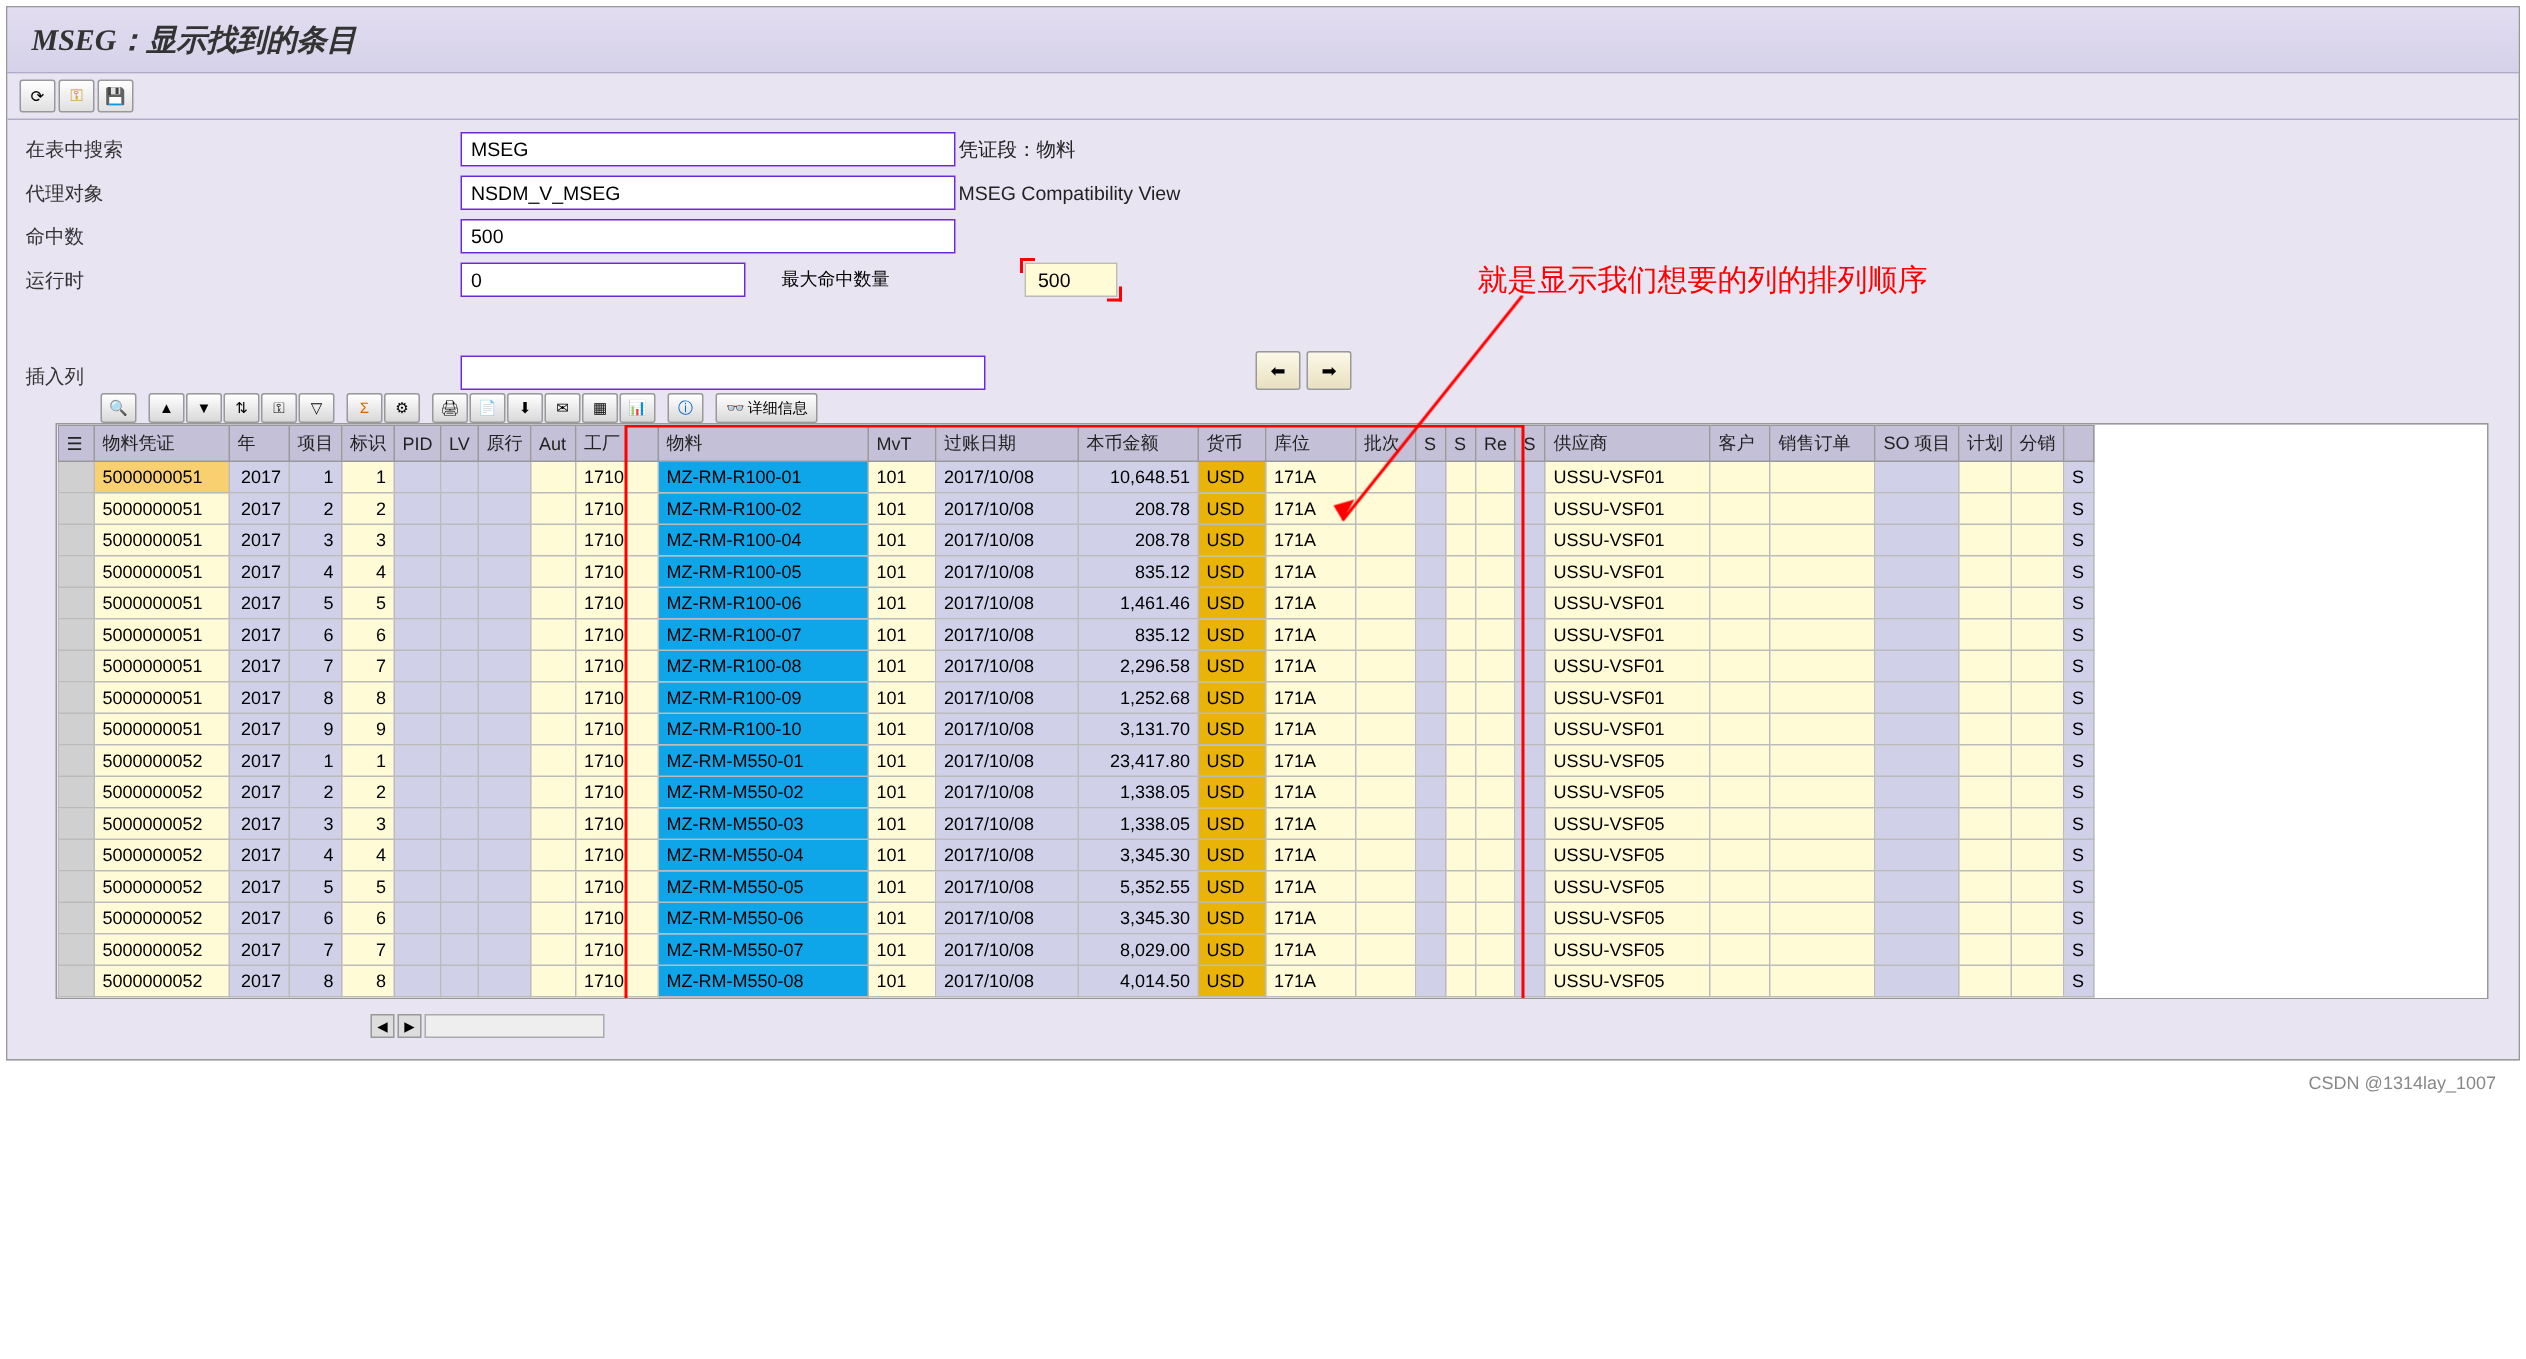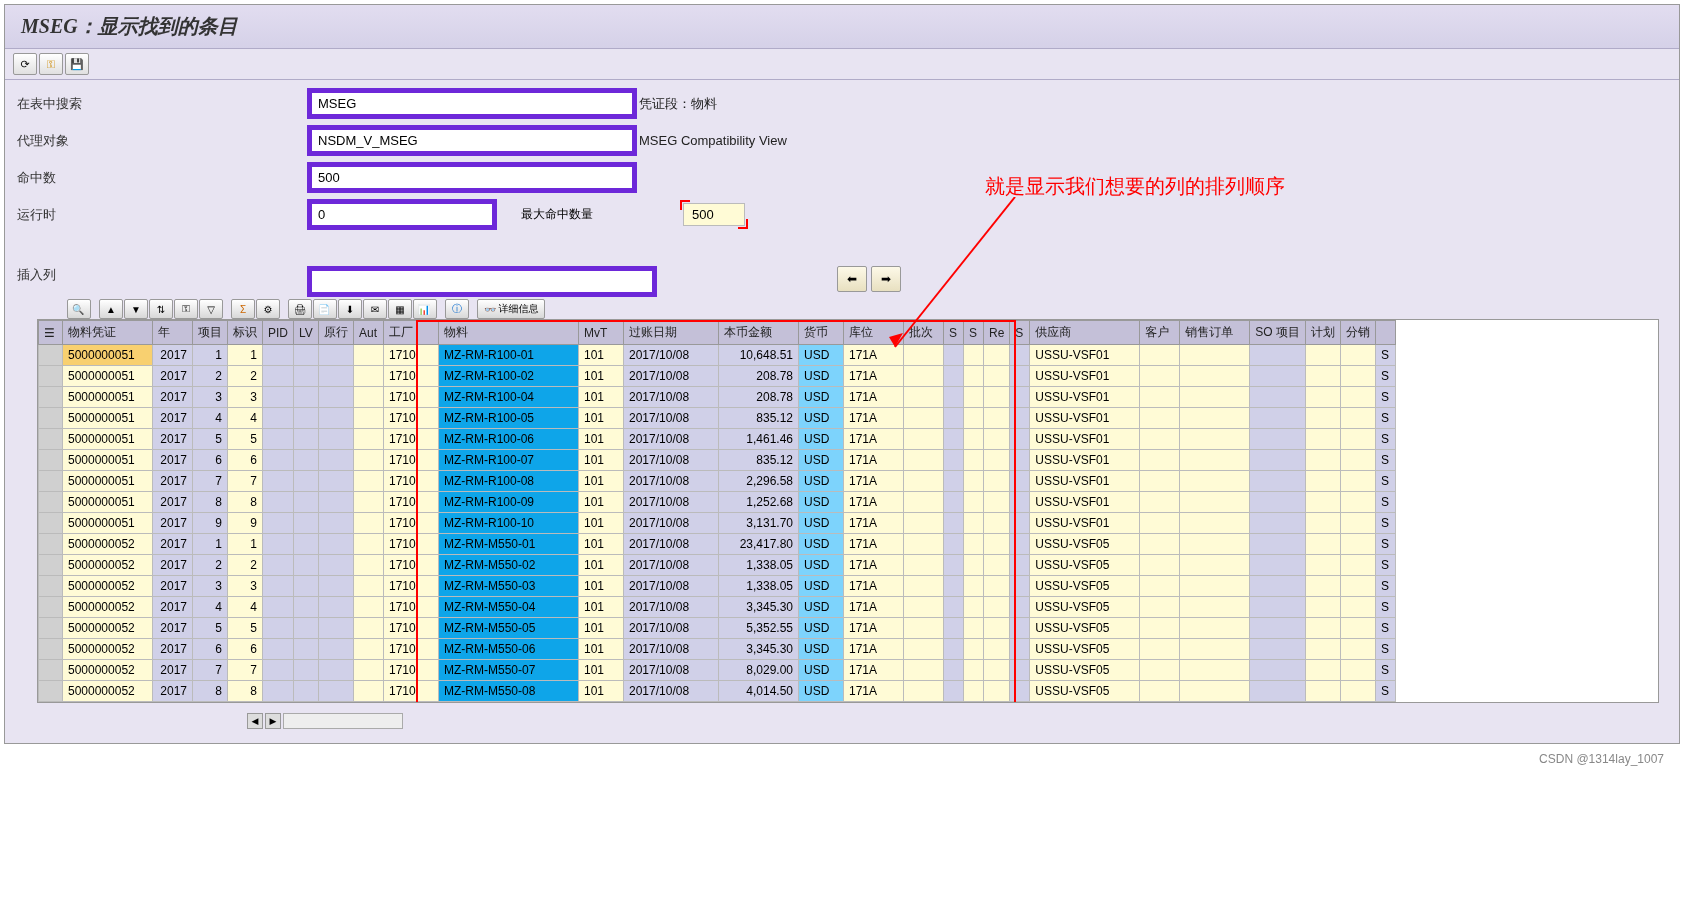--- a/index.html
+++ b/index.html
@@ -5,30 +5,30 @@
 * { box-sizing: border-box; margin: 0; padding: 0; }
 body { font-family: Arial, "Microsoft YaHei", sans-serif; font-size: 12px; background: #fff; }
 .container { border: 1px solid #999; margin: 4px; background: #d5d1e8; }
 .title-bar { background: linear-gradient(#e2ddf0, #d5d1e8); padding: 8px 16px; border-bottom: 1px solid #b0abc8; }
 .title-bar h1 { font-size: 20px; font-style: italic; font-weight: bold; font-family: "Times New Roman", serif; color: #333; }
 .toolbar-top { background: #e8e4f2; padding: 4px 8px; border-bottom: 1px solid #b0abc8; display: flex; gap: 2px; }
 .tb-btn { width: 24px; height: 22px; border: 1px solid #999; background: linear-gradient(#fff, #e0e0e0); border-radius: 2px; display: inline-flex; align-items: center; justify-content: center; cursor: pointer; font-size: 11px; }
 .form-area { padding: 8px 12px; background: #e8e4f2; }
 .form-row { display: flex; align-items: center; margin-bottom: 6px; }
 .form-label { width: 290px; color: #333; font-size: 13px; }
-.form-input { border: 5px solid #6d28d9; padding: 3px 6px; font-size: 13px; background: #fff; }
+.form-input { border: 1px solid #6d28d9; padding: 3px 6px; font-size: 13px; background: #fff; }
 .form-input.w1 { width: 330px; }
 .form-input.w2 { width: 190px; }
 .form-desc { margin-left: 2px; color: #222; font-size: 13px; }
 .max-hit { display: inline-block; background: #fffbd6; border: 1px solid #bbb; padding: 3px 30px 3px 8px; margin-left: 90px; font-size: 13px; position: relative; }
 .max-hit::before { content: ""; position: absolute; top: -4px; left: -4px; width: 8px; height: 8px; border-top: 2px solid #f00; border-left: 2px solid #f00; }
 .max-hit::after { content: ""; position: absolute; bottom: -4px; right: -4px; width: 8px; height: 8px; border-bottom: 2px solid #f00; border-right: 2px solid #f00; }
 .annotation { position: absolute; color: #f00; font-size: 20px; left: 980px; top: 168px; }
 .arrow-svg { position: absolute; pointer-events: none; }
-.insert-row { display: flex; align-items: flex-start; margin-top: 36px; }
+.insert-row { display: flex; align-items: flex-end; margin-top: 36px; }
 .action-btns { margin-left: 180px; display: flex; gap: 4px; }
 .action-btn { width: 30px; height: 26px; border: 1px solid #999; background: linear-gradient(#fdf9e8, #e8e0c0); border-radius: 2px; display: flex; align-items: center; justify-content: center; cursor: pointer; }
 .toolbar2 { display: flex; gap: 1px; padding: 2px 8px 0 50px; align-items: center; }
 .t2-btn { width: 24px; height: 20px; border: 1px solid #999; background: linear-gradient(#fff, #d8d8d8); border-radius: 2px; cursor: pointer; display: inline-flex; align-items: center; justify-content: center; font-size: 10px; }
 .t2-sep { width: 6px; }
 .detail-btn { padding: 0 6px; width: auto; display: flex; align-items: center; gap: 2px; }
 .table-wrap { margin: 0 8px 8px 20px; overflow-x: auto; background: #fff; border: 1px solid #999; position: relative; }
 .data-table { border-collapse: collapse; font-size: 12px; white-space: nowrap; }
 .data-table th { background: #c4c0d8; border: 1px solid #999; padding: 3px 5px; text-align: left; font-weight: normal; color: #222; }
 .data-table td { border: 1px solid #bbb; padding: 2px 5px; height: 21px; }
@@ -39,21 +39,21 @@
 .c-mark { background: #fffbd6; width: 30px; text-align: right; }
 .c-pid { background: #d0d0e8; width: 30px; }
 .c-lv { background: #d0d0e8; width: 25px; }
 .c-orig { background: #d0d0e8; width: 35px; }
 .c-aut { background: #fffbd6; width: 30px; }
 .c-plant { background: #fffbd6; width: 55px; }
 .c-mat { background: #0ea5e9; width: 140px; }
 .c-mvt { background: #fffbd6; width: 45px; }
 .c-date { background: #d0d0e8; width: 95px; margin-left: 32px; }
 .c-amt { background: #d0d0e8; width: 80px; text-align: right; }
-.c-curr { background: #7dd3fc; width: 45px; }
+.c-curr { background: #eab308; width: 45px; }
 .c-loc { background: #fffbd6; width: 60px; }
 .c-batch { background: #fffbd6; width: 40px; }
 .c-s1 { background: #d0d0e8; width: 20px; }
 .c-s2 { background: #fffbd6; width: 20px; }
 .c-re { background: #fffbd6; width: 25px; }
 .c-s3 { background: #d0d0e8; width: 20px; }
 .c-vendor { background: #fffbd6; width: 110px; }
 .c-cust { background: #fffbd6; width: 40px; }
 .c-so { background: #fffbd6; width: 70px; }
 .c-soitem { background: #d0d0e8; width: 55px; }

